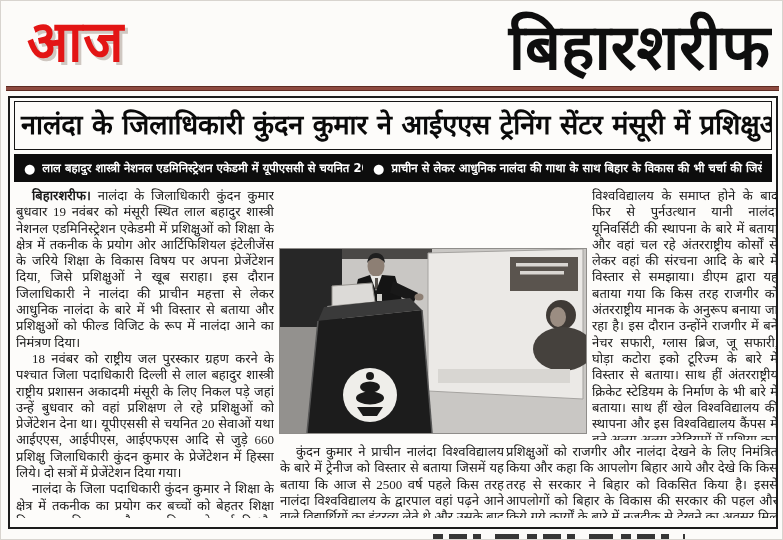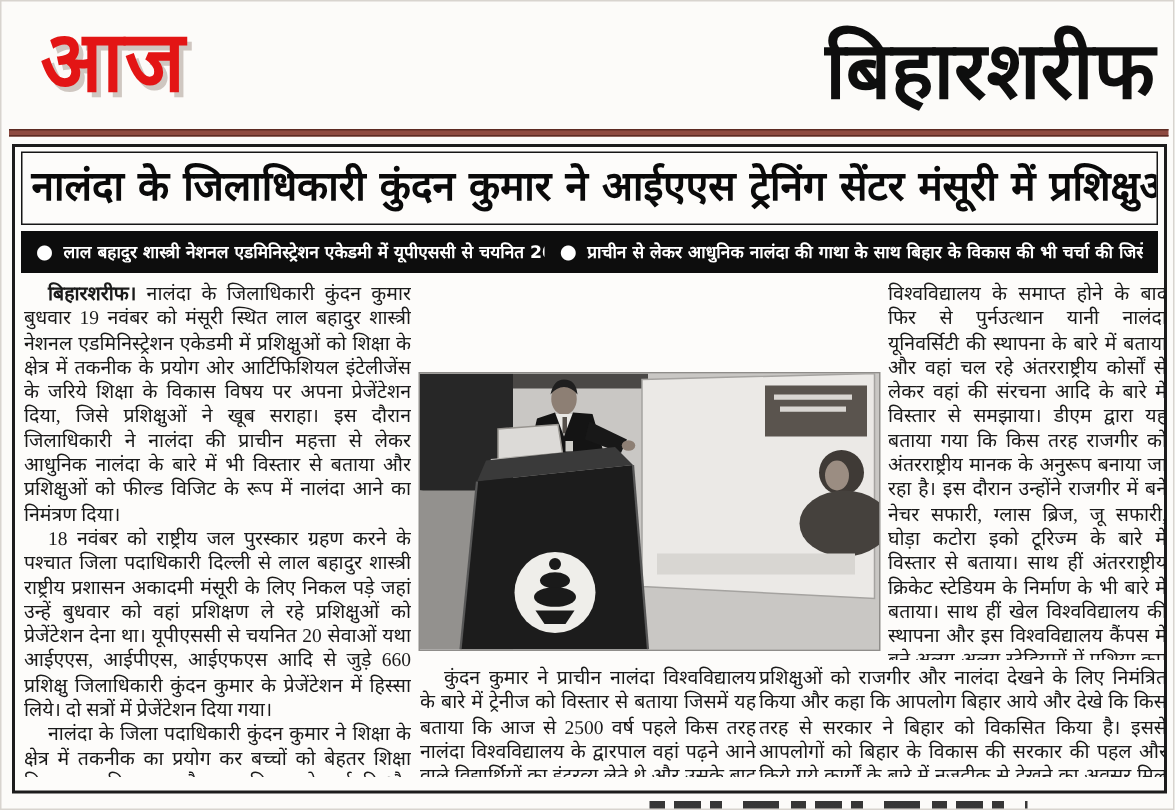--- a/index.html
+++ b/index.html
@@ -10,21 +10,21 @@
   }
   
   .logo{
     position:absolute;left:26px;top:8px;height:72px;
     font-family:"DejaVu Sans",sans-serif;font-weight:900;font-size:54px;line-height:66px;
     color:#e31515;text-shadow:3px 3px 0 #cfc7c1;letter-spacing:1px;
     transform:scaleY(1.05);
   }
   .edition{
     position:absolute;right:12px;top:18px;width:420px;text-align:right;
-    font-family:"DejaVu Sans",sans-serif;font-weight:800;font-size:53px;line-height:58px;
+    font-family:"DejaVu Sans",sans-serif;font-weight:800;font-size:63px;line-height:58px;
     color:#0e0e0e;
   }
   .masthead-rule{
     position:absolute;left:5px;top:85px;width:773px;height:5px;
     background:#8e4a40;border-top:1px solid #5d2b23;border-bottom:1px solid #5d2b23;
     box-sizing:border-box;
   }
   
   .article-box{
     position:absolute;left:7px;top:95px;width:770px;height:433px;

